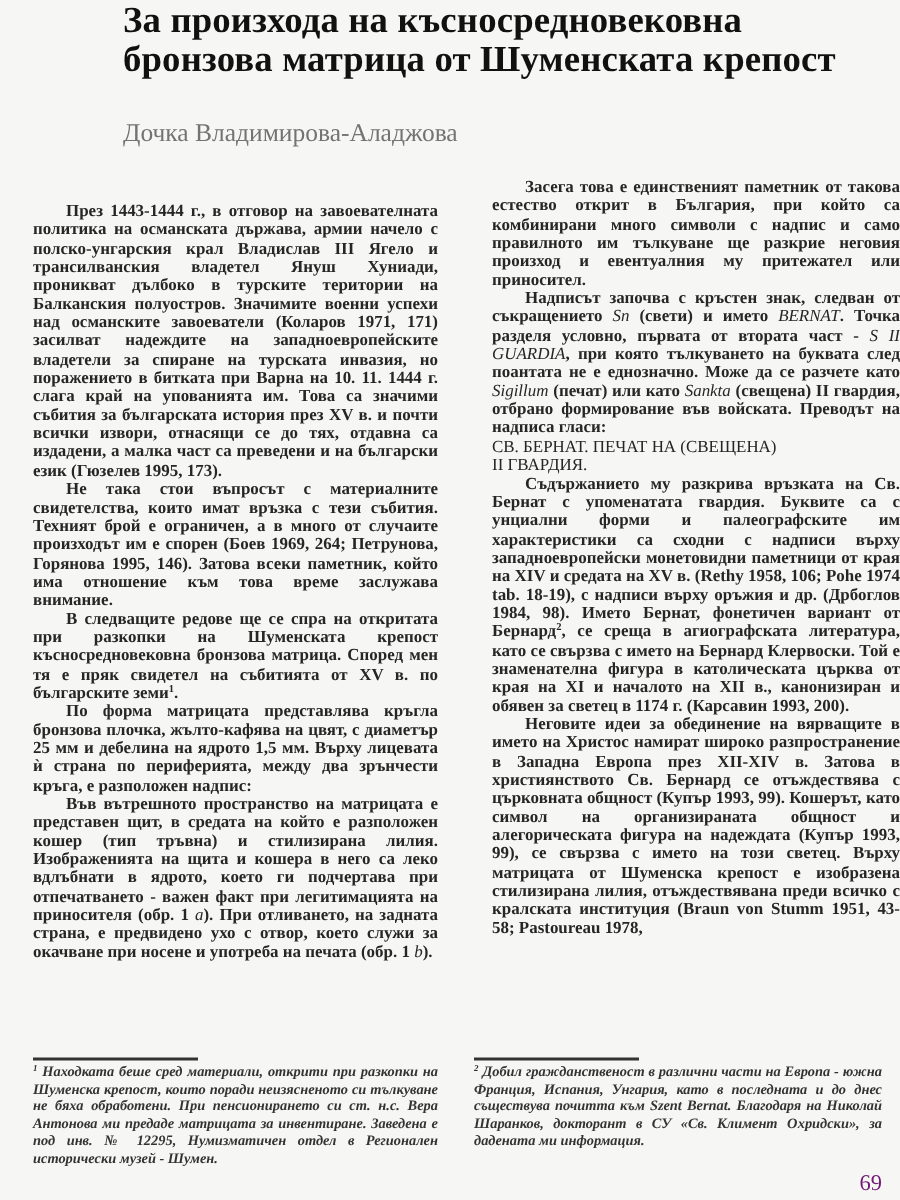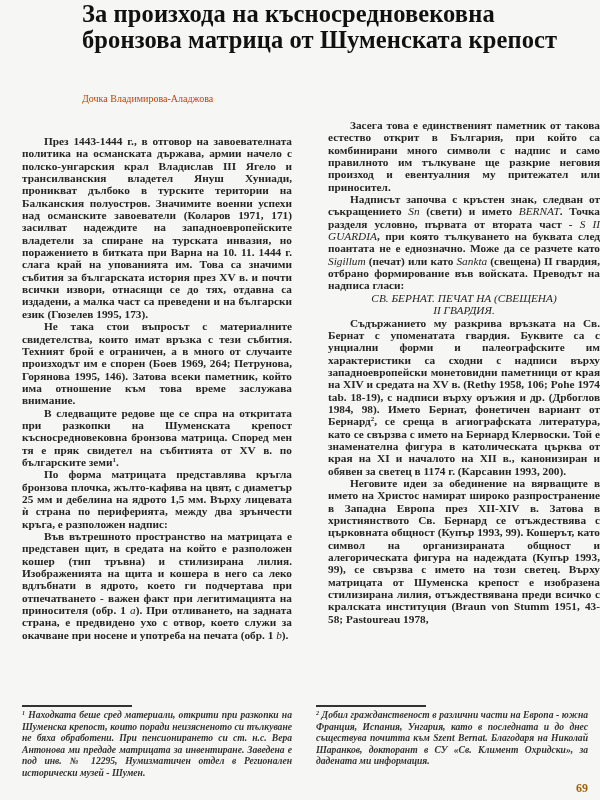--- a/index.html
+++ b/index.html
@@ -11,51 +11,51 @@
     position:relative;
   }
   .title {
     position:absolute; left:82px; top:1px; width:520px;
     font-family:"Liberation Serif",serif; font-weight:bold;
     font-size:24.5px; line-height:26px; color:#111;
     letter-spacing:0.1px;
   }
   .title div { white-space:nowrap; }
   .author {
-    position:absolute; left:82px; top:93px;
-    font-size:10px; color:#c2410c; white-space:nowrap;
+    position:absolute; left:82px; top:79px;
+    font-size:17px; color:#737373; white-space:nowrap;
   }
   .col {
     position:absolute; top:119px;
     font-size:11.3px; line-height:12.35px;
     font-weight:bold; color:#262626;
     text-align:justify;
   }
   .col.left { left:22px; width:270px;margin-top:16px; }
   .col.right { left:316px; width:272px;margin-left:12px; }
   .col p { margin:0; text-indent:22px; hyphens:manual; }
-  .col .center { text-align:center; text-indent:0; font-style:italic; font-weight:normal; }
+  .col .center { text-indent:0; font-weight:normal; }
   .col em { font-weight:normal; }
   .col sup { font-size:7px; line-height:0; vertical-align:4px; }
   .rule {
     position:absolute; height:1.5px; background:#333; width:110px;
   }
   .rule.left { left:22px; top:705px; }
   .rule.right { left:316px; top:705px; }
   .footnote {
     position:absolute; top:709px;
     font-size:9.6px; line-height:11.6px; font-style:italic;
     font-weight:bold; color:#333; text-align:justify;
   }
   .footnote.left { left:22px; width:270px; }
   .footnote.right { left:316px; width:272px; }
   .footnote sup { font-size:6px; vertical-align:3px; line-height:0; }
   .pagenum {
     position:absolute; right:12px; top:781px;
-    font-size:12px; font-weight:bold; color:#a16207;
+    font-size:15px; font-weight:normal; color:#701a75;
   }
 </style>
 </head>
 <body>
 
 <div class="title">
   <div>За произхода на късносредновековна</div>
   <div>бронзова матрица от Шуменската крепост</div>
 </div>
 

